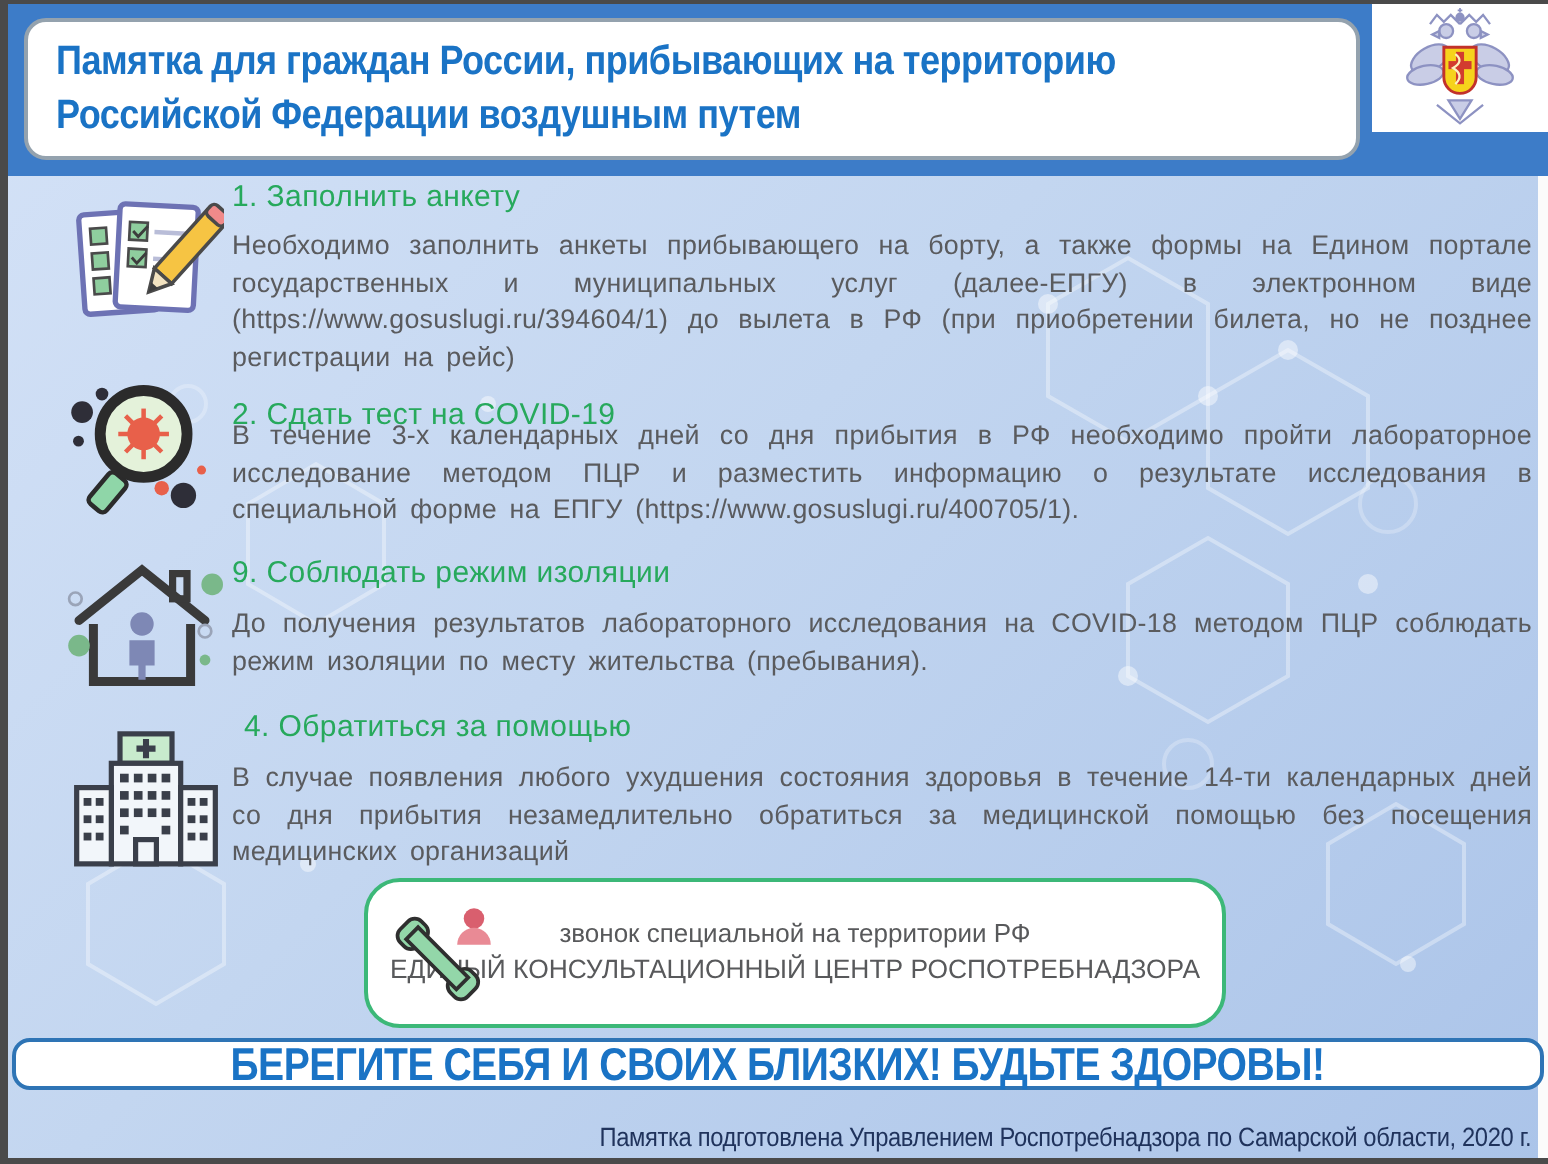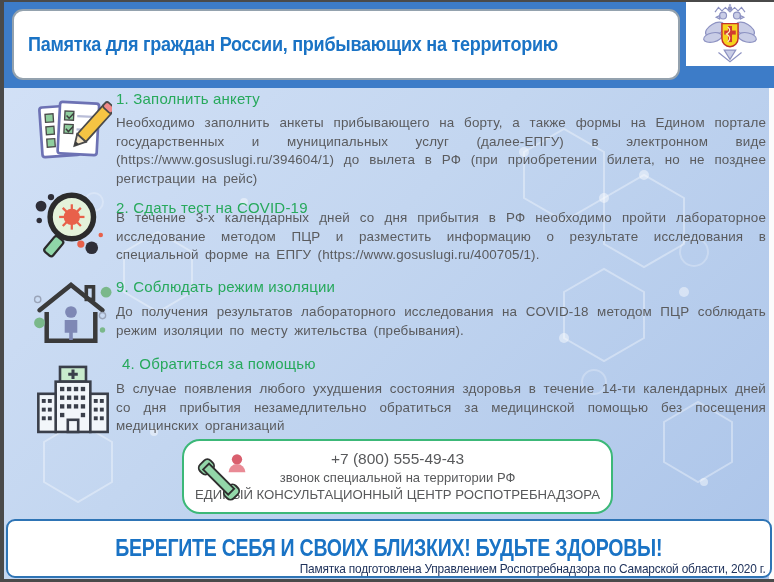--- a/index.html
+++ b/index.html
@@ -45,21 +45,21 @@
     display:flex; align-items:center; justify-content:center;
   }
   .hotline-icon { position:absolute; left:11px; top:7px; }
   .hotline-text { text-align:center; color:#58595b; line-height:1.3; }
   .hotline-phone { font-size:15.5px; }
   .hotline-note  { font-size:13px; }
   .hotline-name  { font-size:13.2px; }
 
   
   .banner {
-    position:absolute; left:2px; top:517px; width:766px; height:59px; z-index:3;
+    position:absolute; left:2px; top:517px; width:766px; height:26px; z-index:3;
     background:#ffffff; border:2px solid #2e74b5; border-radius:9px;
     display:flex; align-items:center; justify-content:center;
   }
   .banner-text { color:#1a73c5; font-weight:bold; font-size:23px; white-space:nowrap; }
   .banner-text span { display:inline-block; transform:scaleX(.85); letter-spacing:-.3px; }
 
   
   .footer-credit {
     position:absolute; right:8px; bottom:3px; z-index:3;
     color:#20335c; font-size:13.2px; white-space:nowrap;
@@ -96,20 +96,21 @@
       <circle cx="300" cy="470" r="10"></circle>
         <circle cx="90" cy="200" r="9"></circle>
     </g>
   </svg>
 
   <div class="right-strip"></div>
 
   <div class="header-band">
     <div class="title-box">
       <div class="title-line"><span>Памятка для граждан России, прибывающих на территорию</span></div>
+      <div class="title-line"><span>Российской Федерации воздушным путем</span></div>
     </div>
   </div>
   <div class="logo-box">
     <svg width="58" height="60" viewBox="0 0 100 104">
       <g stroke="#8d92c2" stroke-width="2" fill="#c9cde6">
         <path d="M50 14 L42 6 L36 12 L30 6 L24 14" fill="none"></path>
         <path d="M50 14 L58 6 L64 12 L70 6 L76 14" fill="none"></path>
         <ellipse cx="24" cy="44" rx="18" ry="10" transform="rotate(-30 24 44)"></ellipse>
         <ellipse cx="20" cy="58" rx="16" ry="8" transform="rotate(-12 20 58)"></ellipse>
         <ellipse cx="76" cy="44" rx="18" ry="10" transform="rotate(30 76 44)"></ellipse>
@@ -252,21 +253,20 @@
         <g transform="rotate(-45 26 34)">
           <rect x="18" y="8" width="16" height="13" rx="5" fill="#93d7a9" stroke="#2f2f2f" stroke-width="2"></rect>
           <rect x="18" y="46" width="16" height="13" rx="5" fill="#93d7a9" stroke="#2f2f2f" stroke-width="2"></rect>
           <rect x="21.5" y="14" width="9" height="38" fill="#93d7a9" stroke="#2f2f2f" stroke-width="2"></rect>
         </g>
         <circle cx="45" cy="12" r="5.5" fill="#d95f6e"></circle>
         <path d="M36 26 a9 9 0 0 1 18 0 Z" fill="#e98a95"></path>
       </svg>
     </div>
     <div class="hotline-text">
-      <div class="hotline-phone">+7 (800) 555-49-43</div>
       <div class="hotline-note">звонок специальной на территории РФ</div>
       <div class="hotline-name">ЕДИНЫЙ КОНСУЛЬТАЦИОННЫЙ ЦЕНТР РОСПОТРЕБНАДЗОРА</div>
     </div>
   </div>
 
   <div class="banner">
     <div class="banner-text"><span>БЕРЕГИТЕ СЕБЯ И СВОИХ БЛИЗКИХ!  БУДЬТЕ ЗДОРОВЫ!</span></div>
   </div>
 
   <div class="footer-credit"><span>Памятка подготовлена Управлением Роспотребнадзора по Самарской области, 2020 г.</span></div>

